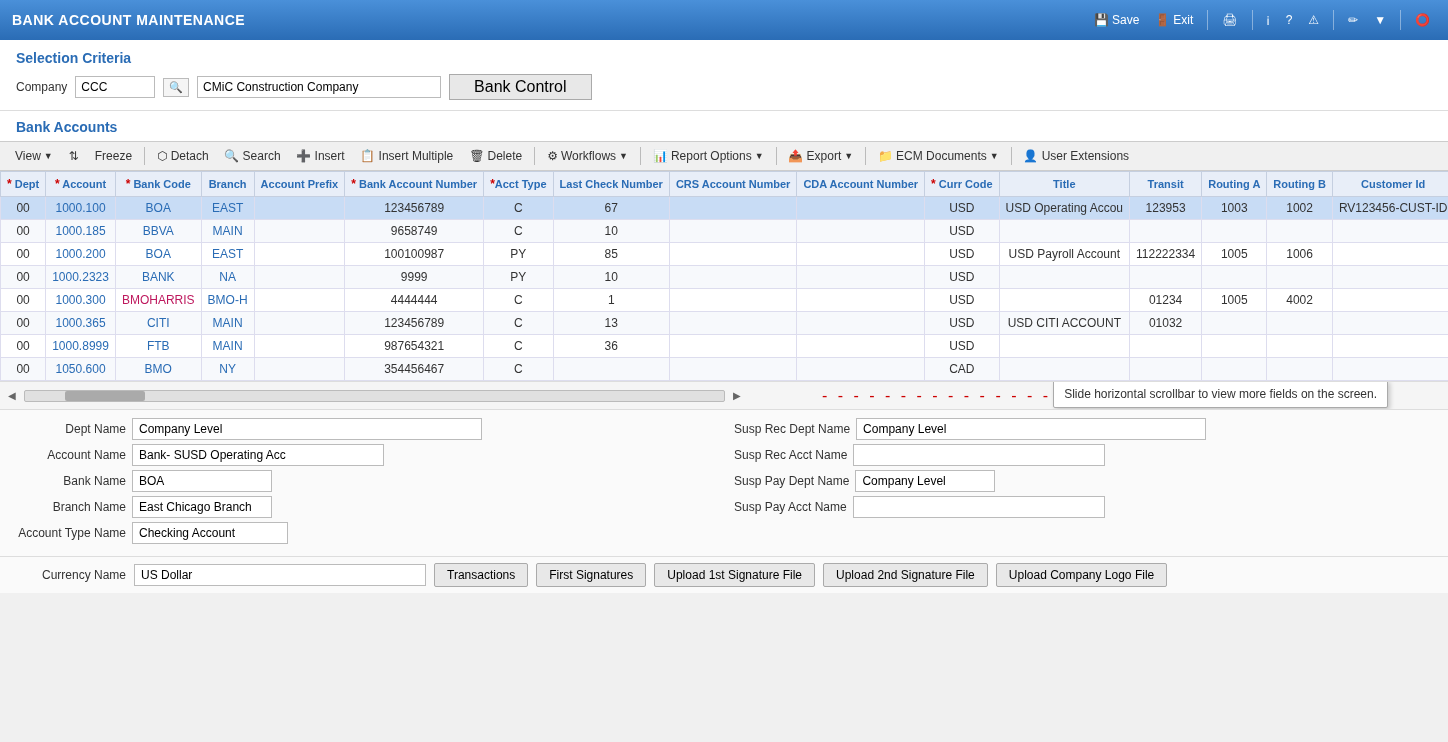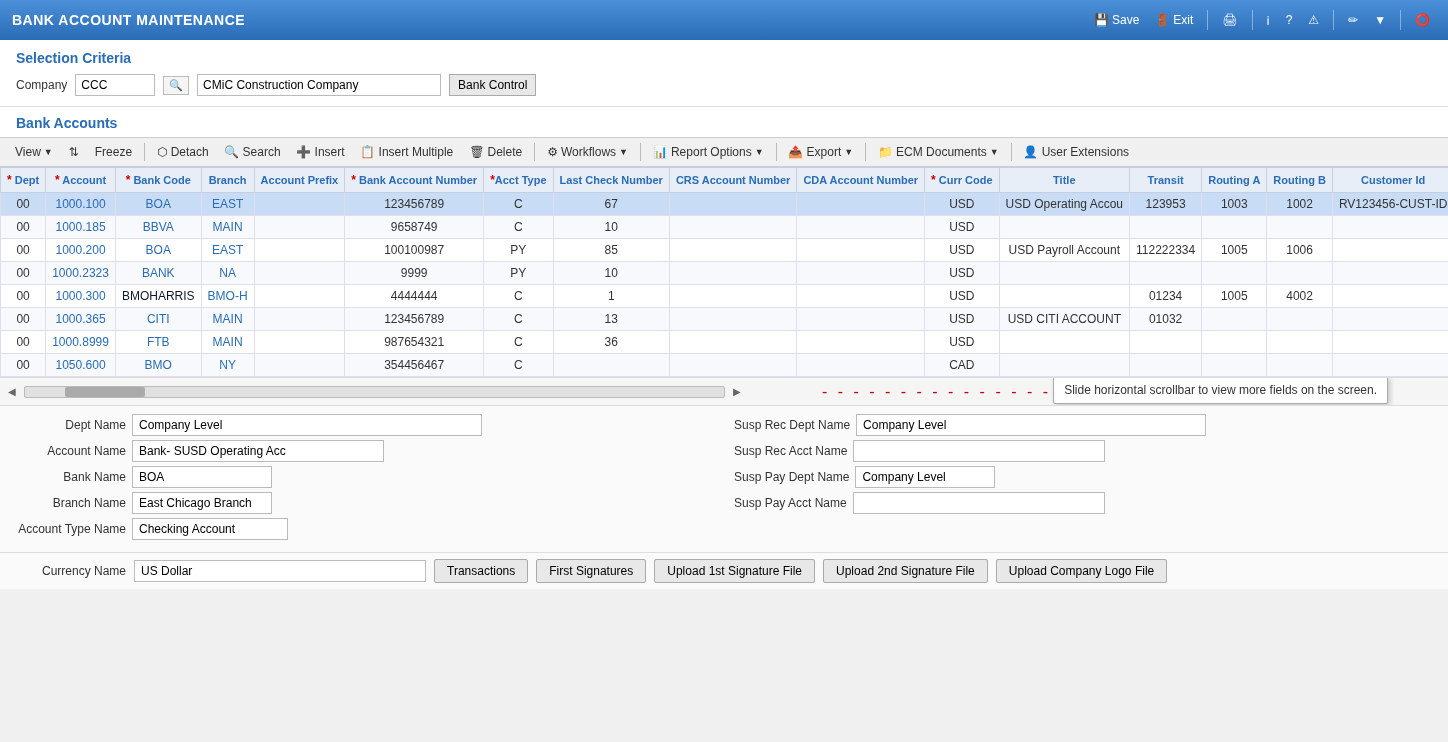--- a/index.html
+++ b/index.html
@@ -17,21 +17,21 @@
 
     
     .section { padding: 10px 16px; }
     .section-title { color: #2a6cb5; font-size: 14px; font-weight: bold; margin-bottom: 8px; }
     .criteria-row { display: flex; align-items: center; gap: 8px; }
     .criteria-label { font-size: 12px; color: #333; }
     .criteria-input { border: 1px solid #bbb; padding: 3px 5px; font-size: 12px; background: #fff; }
     .criteria-input-sm { width: 80px; }
     .criteria-input-lg { width: 244px; }
     .search-icon-btn { border: 1px solid #bbb; background: #f5f5f5; padding: 2px 5px; cursor: pointer; font-size: 11px; }
-    .btn-bank-control { background: #e8e8e8; border: 1px solid #aaa; padding: 3px 8px; cursor: pointer; font-size: 12px; }
+    .btn-bank-control { background: #e8e8e8; border: 1px solid #aaa; padding: 3px 24px; cursor: pointer; font-size: 16px; }
 
     
     .bank-accounts { border-top: 1px solid #ddd; padding: 8px 0 0 0; }
     .bank-accounts-title { color: #2a6cb5; font-size: 14px; font-weight: bold; padding: 0 16px 6px 16px; }
 
     
     .toolbar { background: #f0f0f0; border-top: 1px solid #ccc; border-bottom: 1px solid #ccc; padding: 4px 8px; display: flex; align-items: center; gap: 2px; }
     .toolbar-btn { background: none; border: none; cursor: pointer; padding: 3px 7px; font-size: 12px; color: #333; display: flex; align-items: center; gap: 3px; border-radius: 2px; }
     .toolbar-sep { width: 1px; height: 18px; background: #bbb; margin: 0 3px; }
     .dropdown-arrow { font-size: 9px; }
@@ -262,21 +262,21 @@
               <td>USD</td>
               <td></td>
               <td></td>
               <td></td>
               <td></td>
               <td></td>
             </tr>
             <tr>
               <td>00</td>
               <td style="color: rgb(42, 108, 181);">1000.300</td>
-              <td style="color: #0f172a;">BMOHARRIS</td>
+              <td style="color: #be185d;">BMOHARRIS</td>
               <td class="col-blue">BMO-H</td>
               <td></td>
               <td>4444444</td>
               <td>C</td>
               <td>1</td>
               <td></td>
               <td></td>
               <td>USD</td>
               <td></td>
               <td>01234</td>

